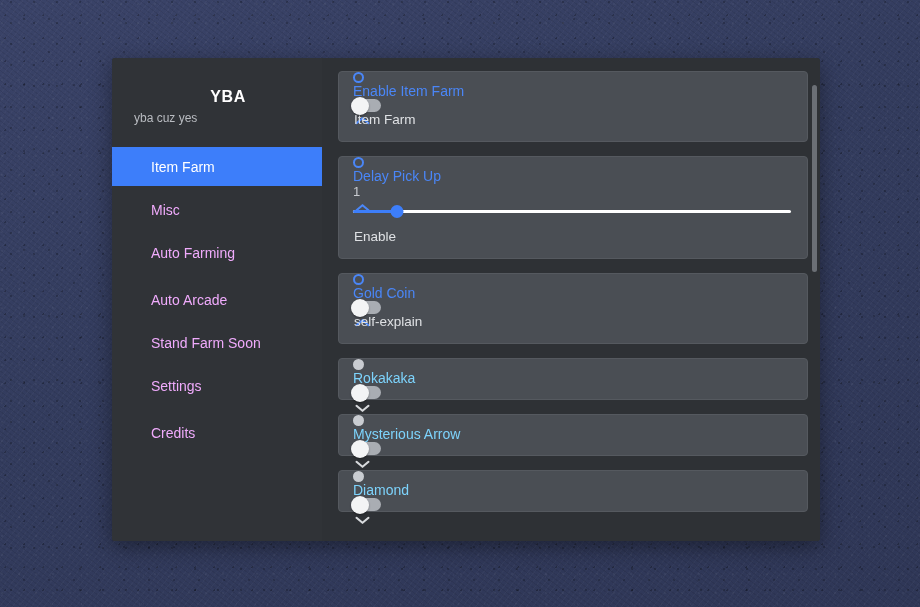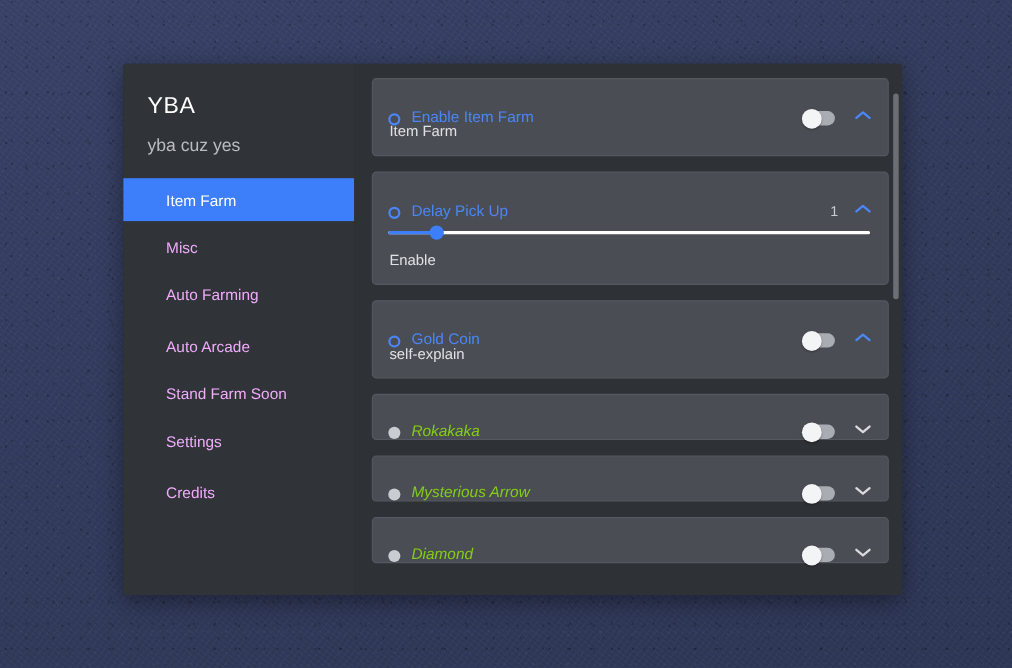--- a/index.html
+++ b/index.html
@@ -67,30 +67,31 @@
     position: relative;
     padding-top: 27px;
     box-sizing: border-box;
   }
   #brand {
     padding: 0 0 0 22px;
     margin-bottom: 21px;
   }
   #brand-title {
     color: #ffffff;
-    font-size: 21px;
-    font-weight: normal;
+    font-size: 16px;
+    font-weight: bold;
     letter-spacing: 0.6px;
     line-height: 24px;
+    text-align: center;
   }
   #brand-sub {
     color: #b9bcc1;
-    font-size: 16px;
+    font-size: 12px;
     line-height: 16px;
-    margin-top: 16px;
+    margin-top: 1px;
   }
   .nav-item {
     height: 39px;
     display: flex;
     align-items: center;
     padding-left: 39px;
     color: #f0abfc;
     font-size: 14px;
     cursor: pointer;
     box-sizing: border-box;
@@ -119,22 +120,23 @@
     border: 1px solid #55595f;
     border-radius: 4px;
     margin-bottom: 14px;
     box-sizing: border-box;
     padding: 0 14px;
   }
   .card.expanded { padding-bottom: 14px; }
 
   .card-head {
     display: flex;
-    align-items: flex-end;
+    align-items: flex-start;
     height: 42px;
+    flex-direction: column;
   }
   .card.collapsed .card-head { height: 40px; }
 
   .bullet-ring {
     width: 11px;
     height: 11px;
     border: 2px solid #4a86f7;
     border-radius: 50%;
     box-sizing: border-box;
     margin-right: 10px;
@@ -147,21 +149,21 @@
     background: #c9ccd1;
     margin-right: 10px;
     flex: none;
   }
   .card-title {
     font-size: 14px;
     flex: 1;
     white-space: nowrap;
   }
   .card.expanded .card-title { color: #4a86f7; }
-  .card.collapsed .card-title { color: #84cc16; font-style: italic; }
+  .card.collapsed .card-title { color: #7dd3fc; }
 
   .value-label {
     color: #c7cacf;
     font-size: 13px;
     margin-right: 13px;
   }
 
   
   .toggle {
     width: 28px;

